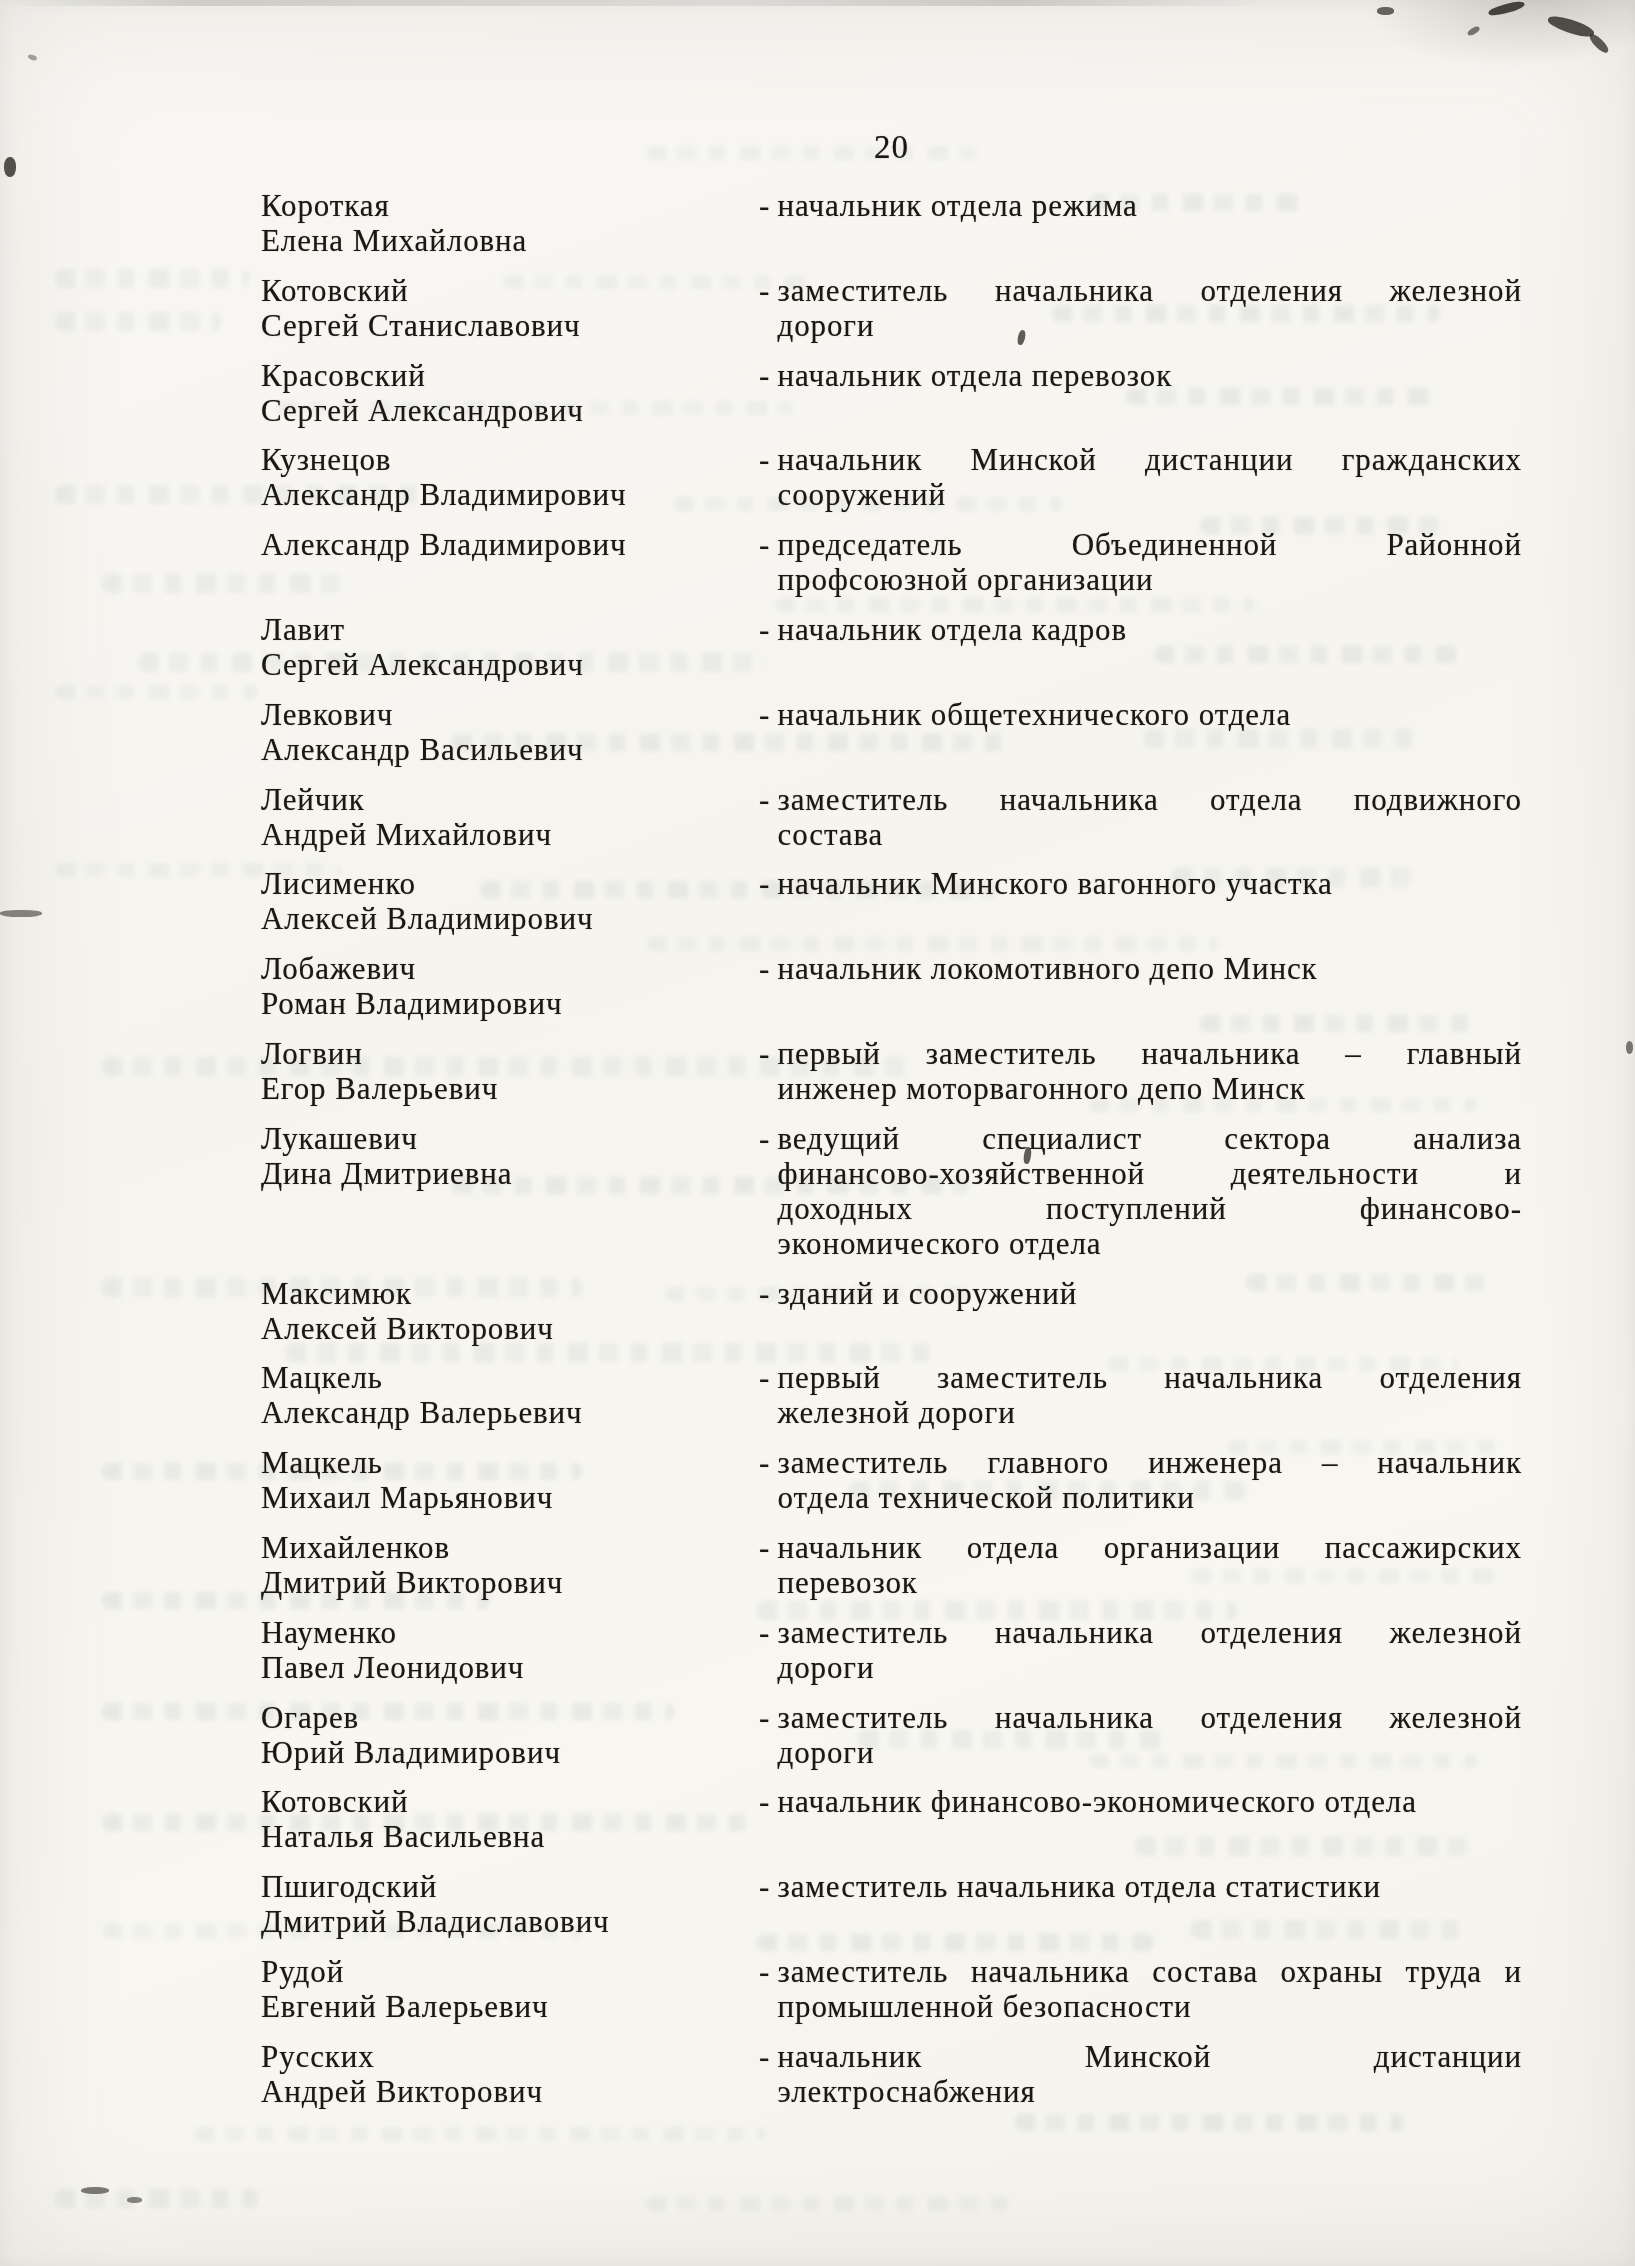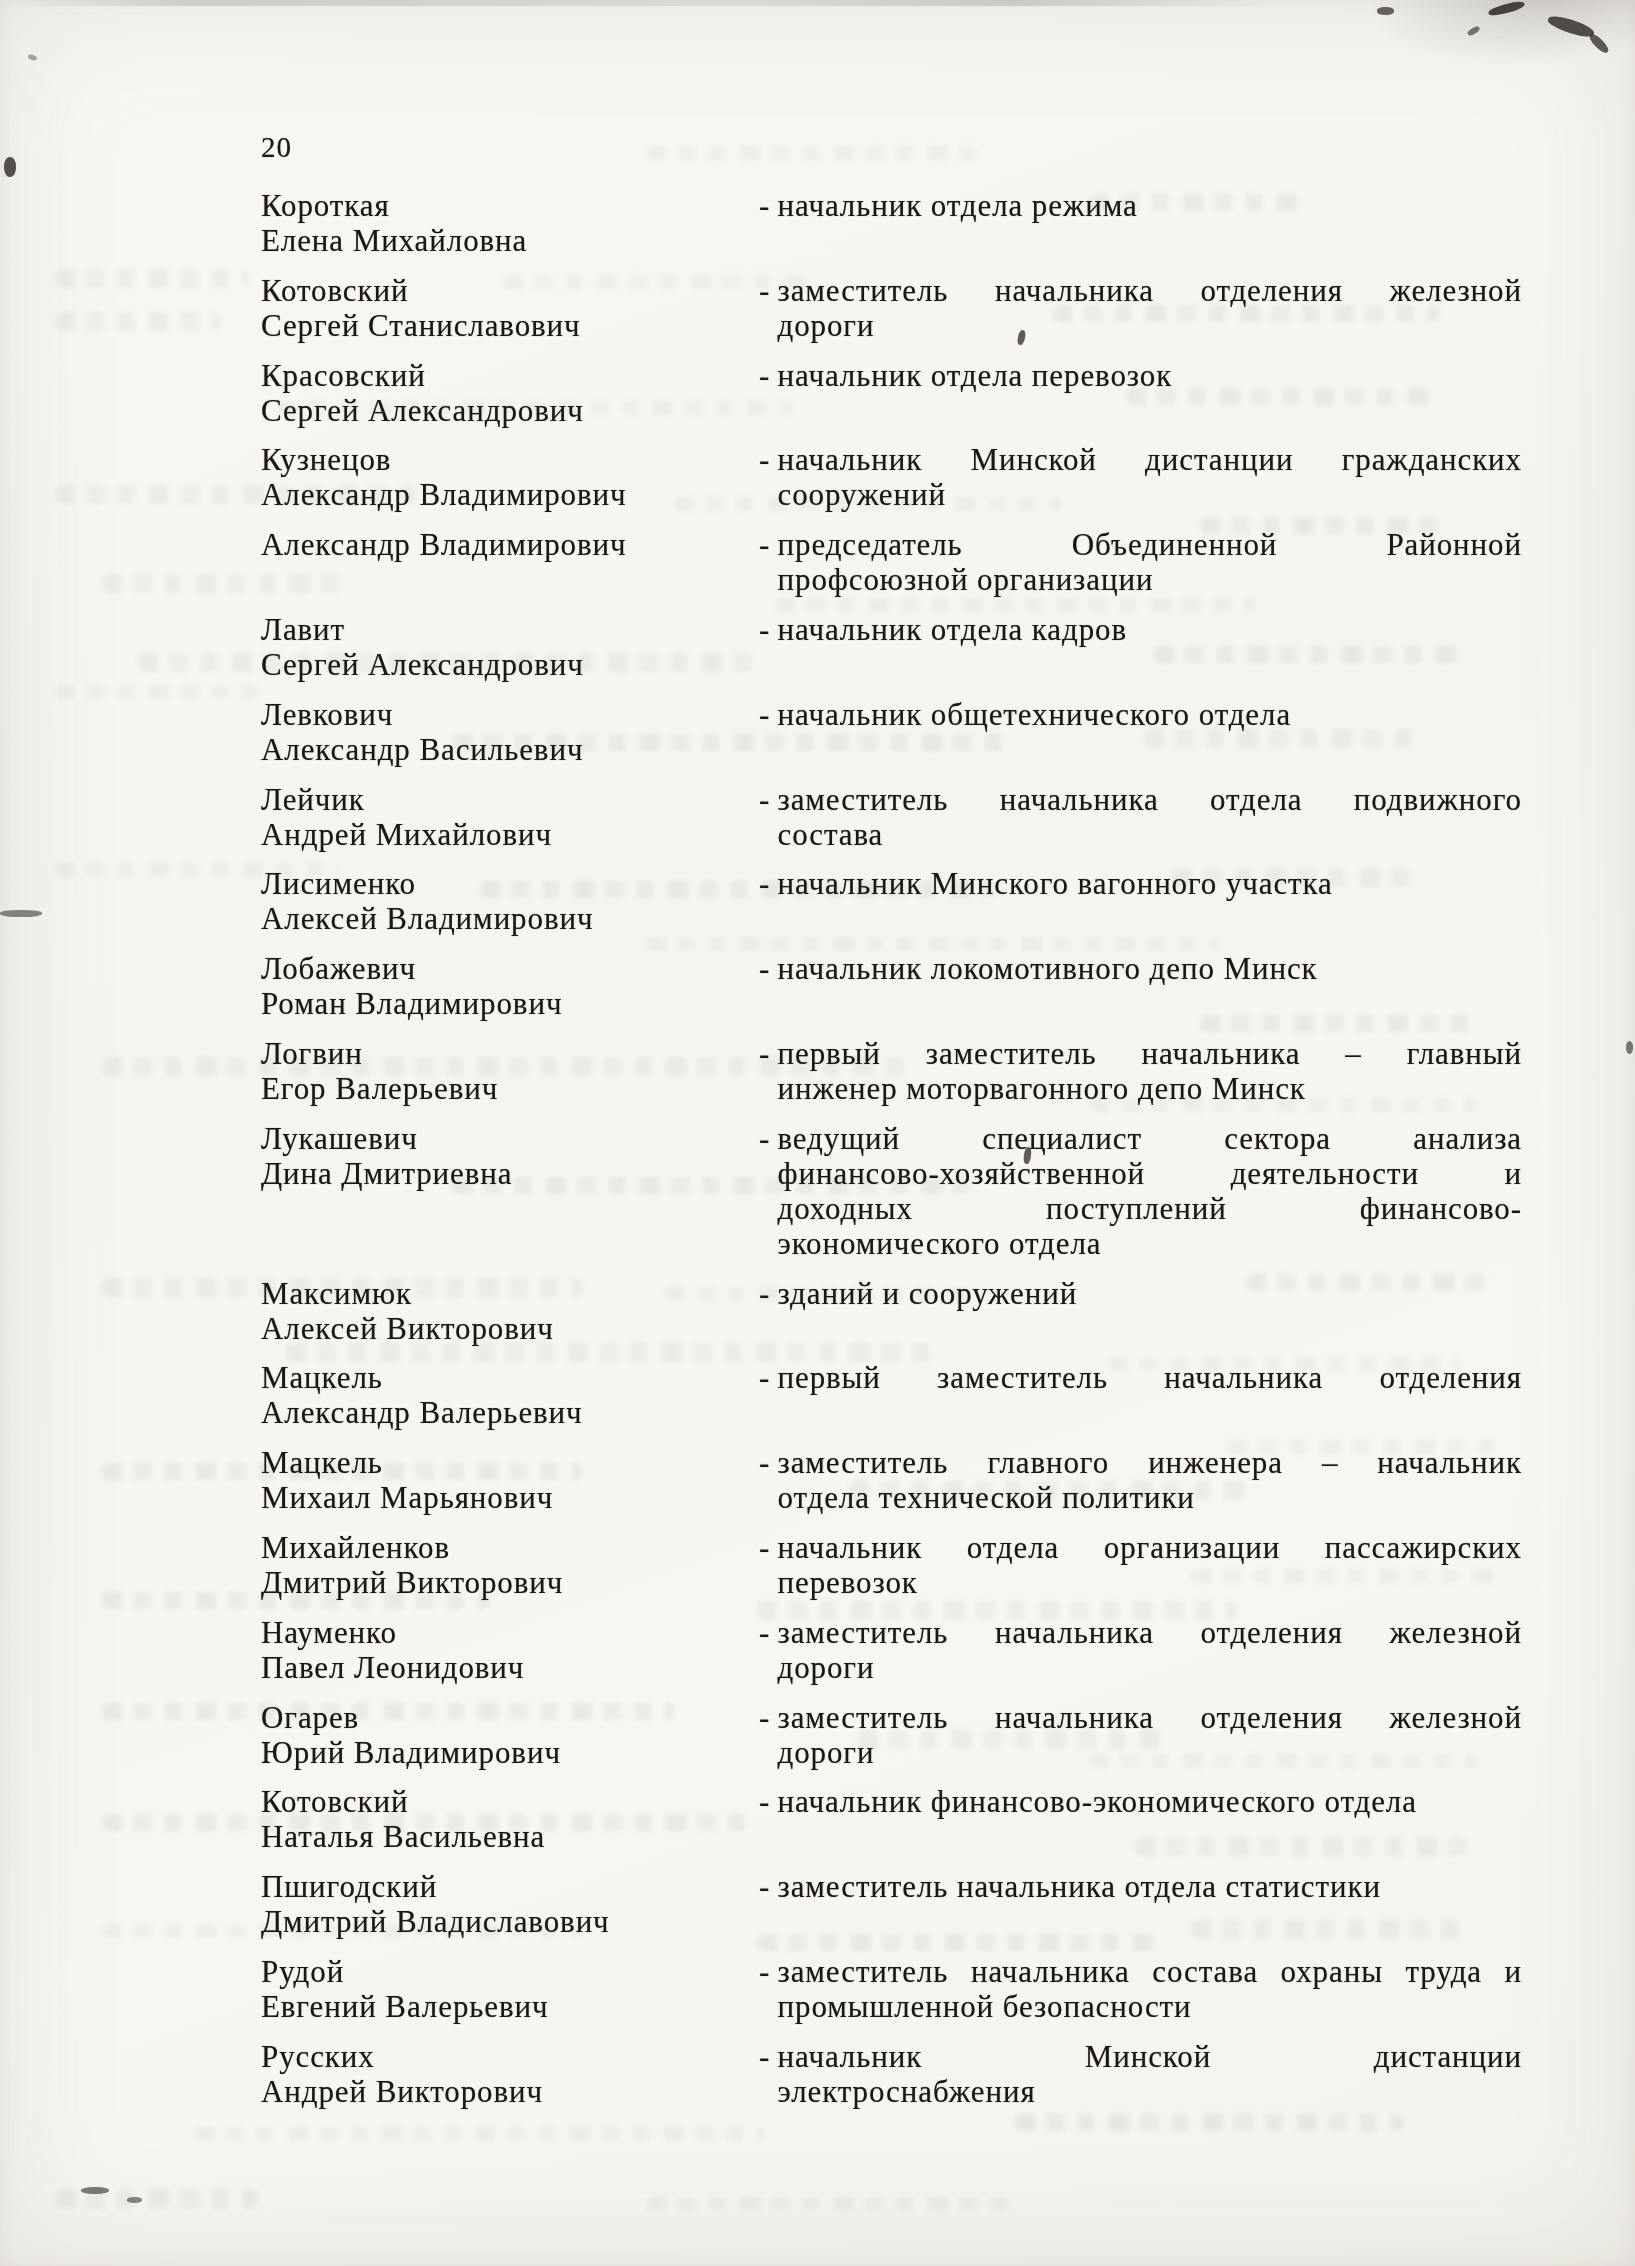--- a/index.html
+++ b/index.html
@@ -20,22 +20,22 @@
     position:absolute;right:-28px;top:-33px;width:295px;height:102px;
     background:radial-gradient(ellipse at 60% 30%,rgba(120,115,105,.28),transparent 70%);
     transform:rotate(-6deg);
   }
   .content{
     position:absolute;left:0;top:0;width:1635px;
     padding:129px 113px 0 261px;
     box-sizing:border-box;
   }
   .page-number{
-    text-align:left;
-    font-size:29px;line-height:37px;
+    text-align:center;
+    font-size:33px;line-height:37px;
     letter-spacing:0.9px;
     margin-bottom:22px;
     text-shadow:0 0 0.9px rgba(27,23,18,.55);
   }
   .entries{position:relative;}
   .entry{
     display:grid;
     grid-template-columns:466px 1fr;
     margin-bottom:14.8px;
     gap:32px;
@@ -311,20 +311,21 @@
 
   <div class="entry">
     <div class="name-col">
       <div class="surname">Мацкель</div>
       <div class="given-name">Александр Валерьевич</div>
     </div>
     <div class="pos-col">
       <span class="dash">-</span>
       <div class="pos-lines">
               <div class="pos-line jl">первый заместитель начальника отделения</div>
+              <div class="pos-line">железной дороги</div>
             </div>
     </div>
   </div>
 
   <div class="entry">
     <div class="name-col">
       <div class="surname">Мацкель</div>
       <div class="given-name">Михаил Марьянович</div>
     </div>
     <div class="pos-col">

